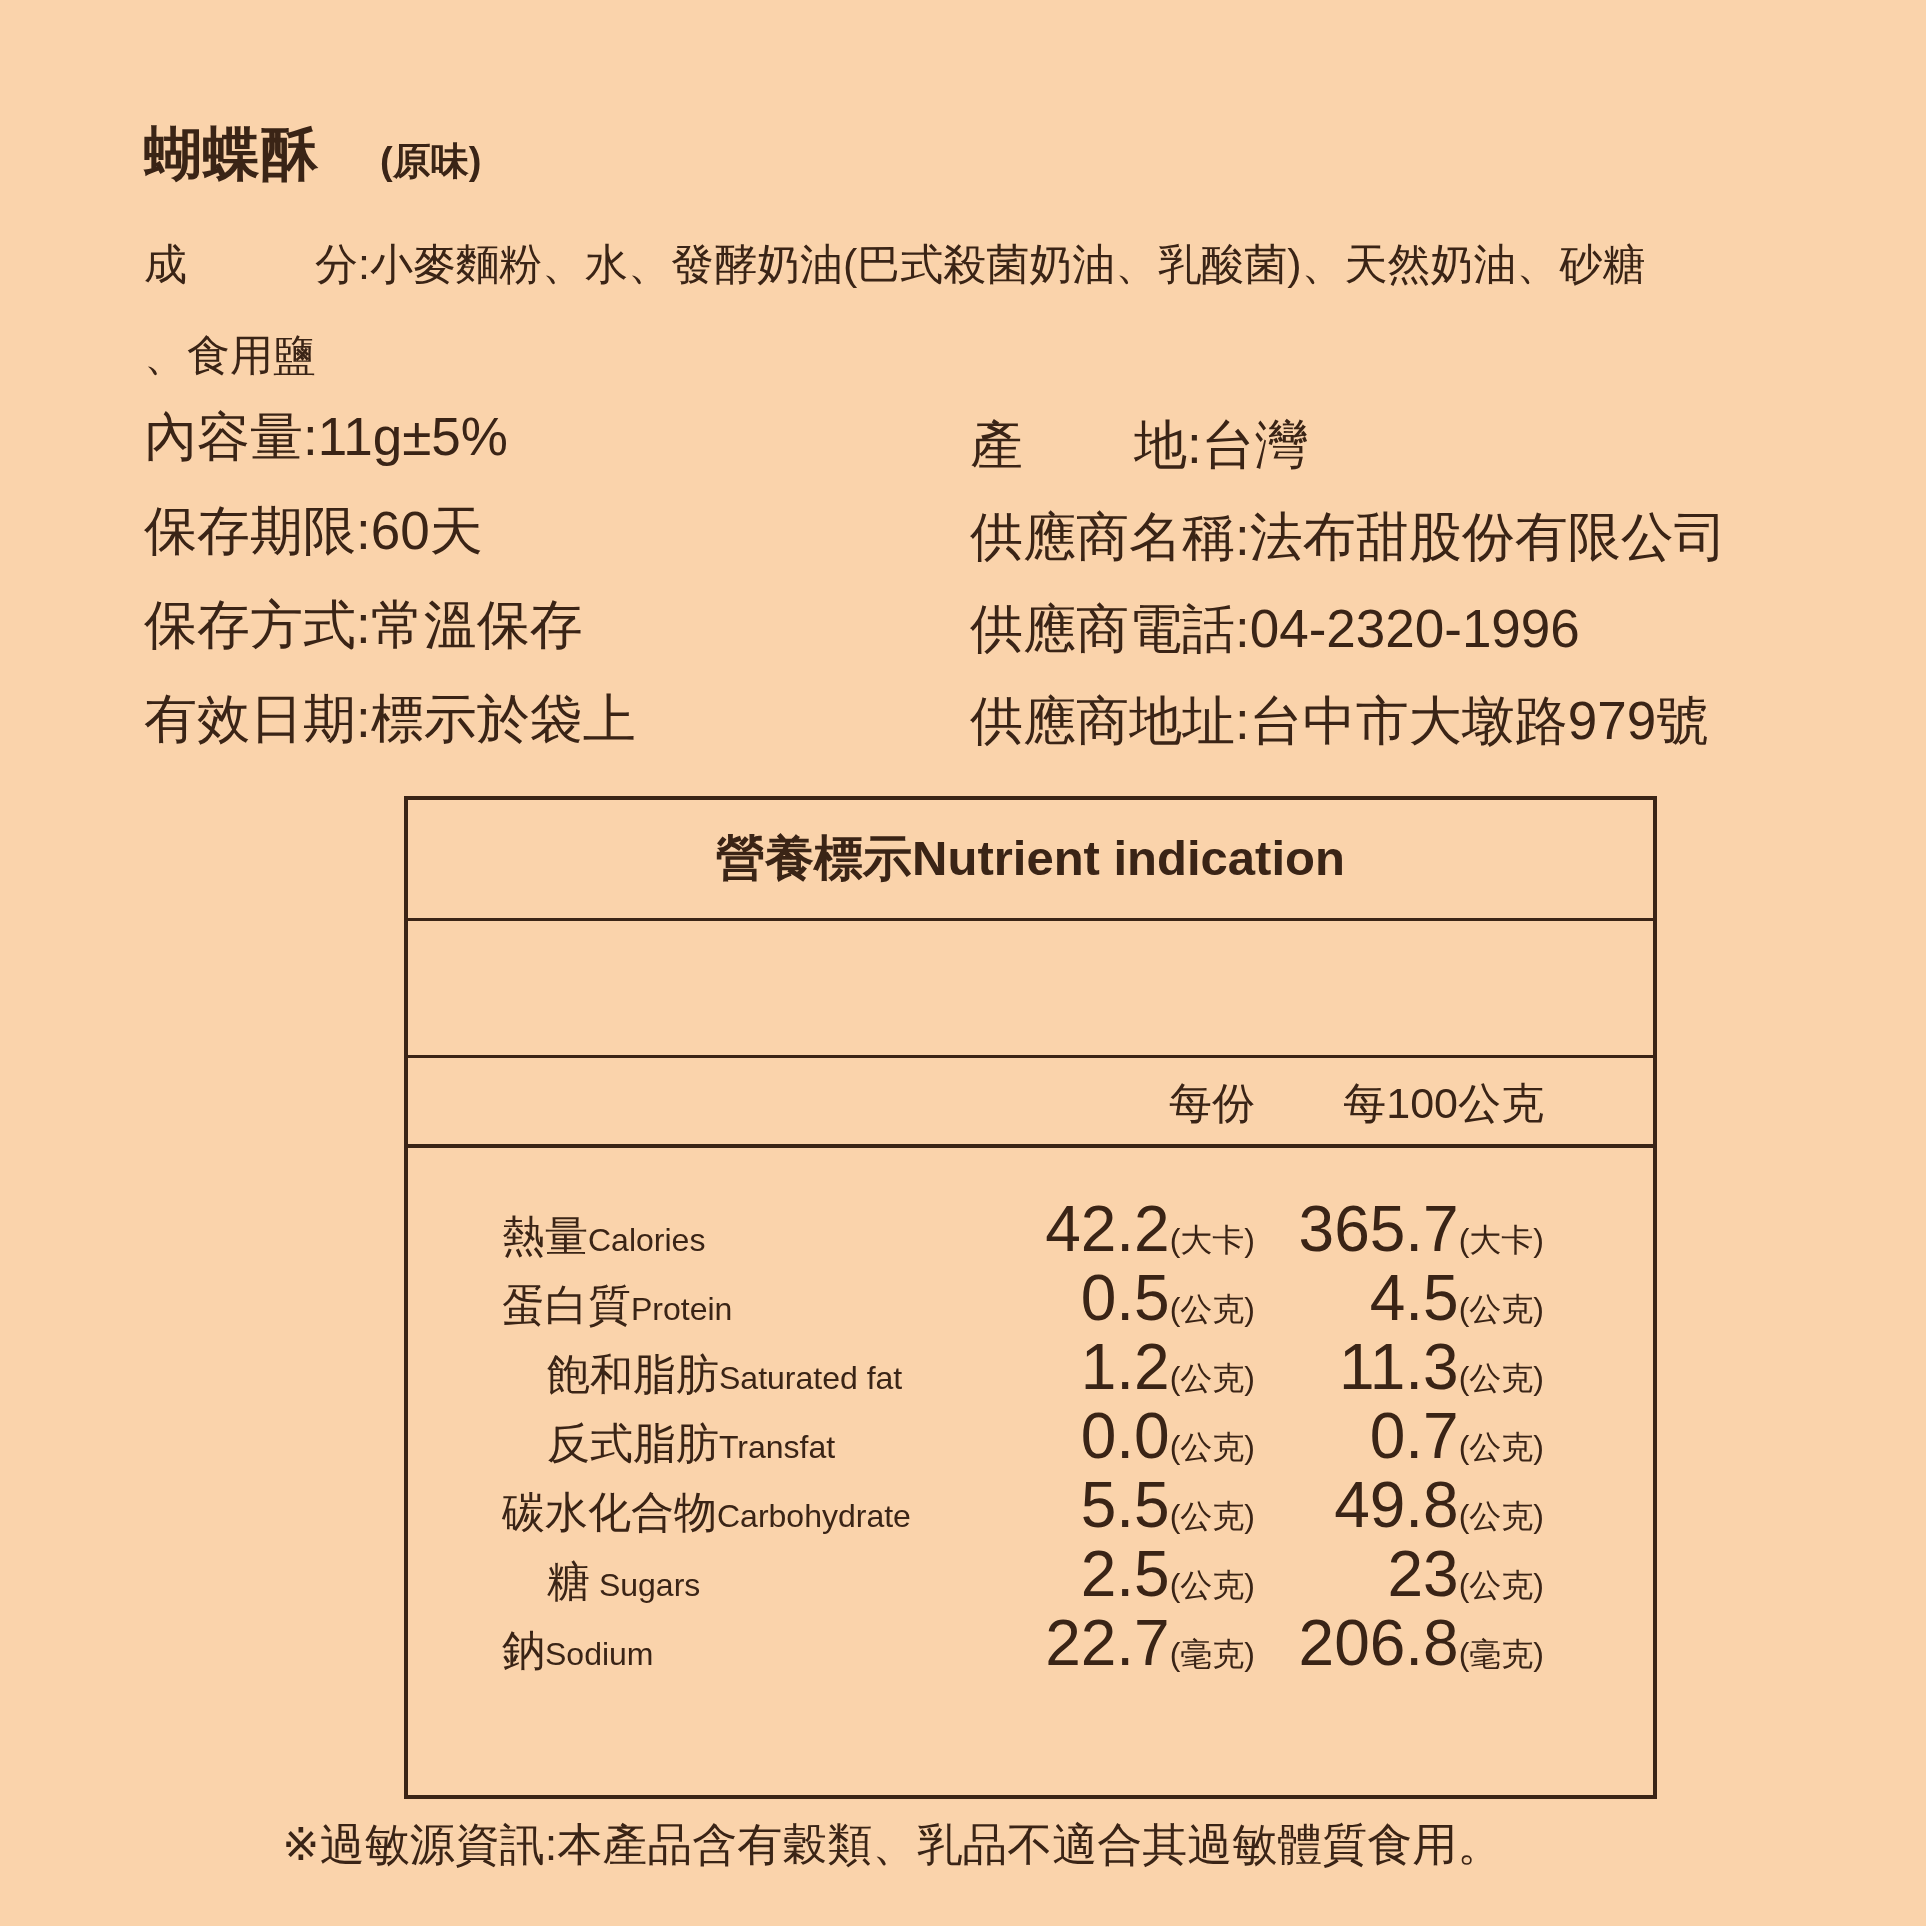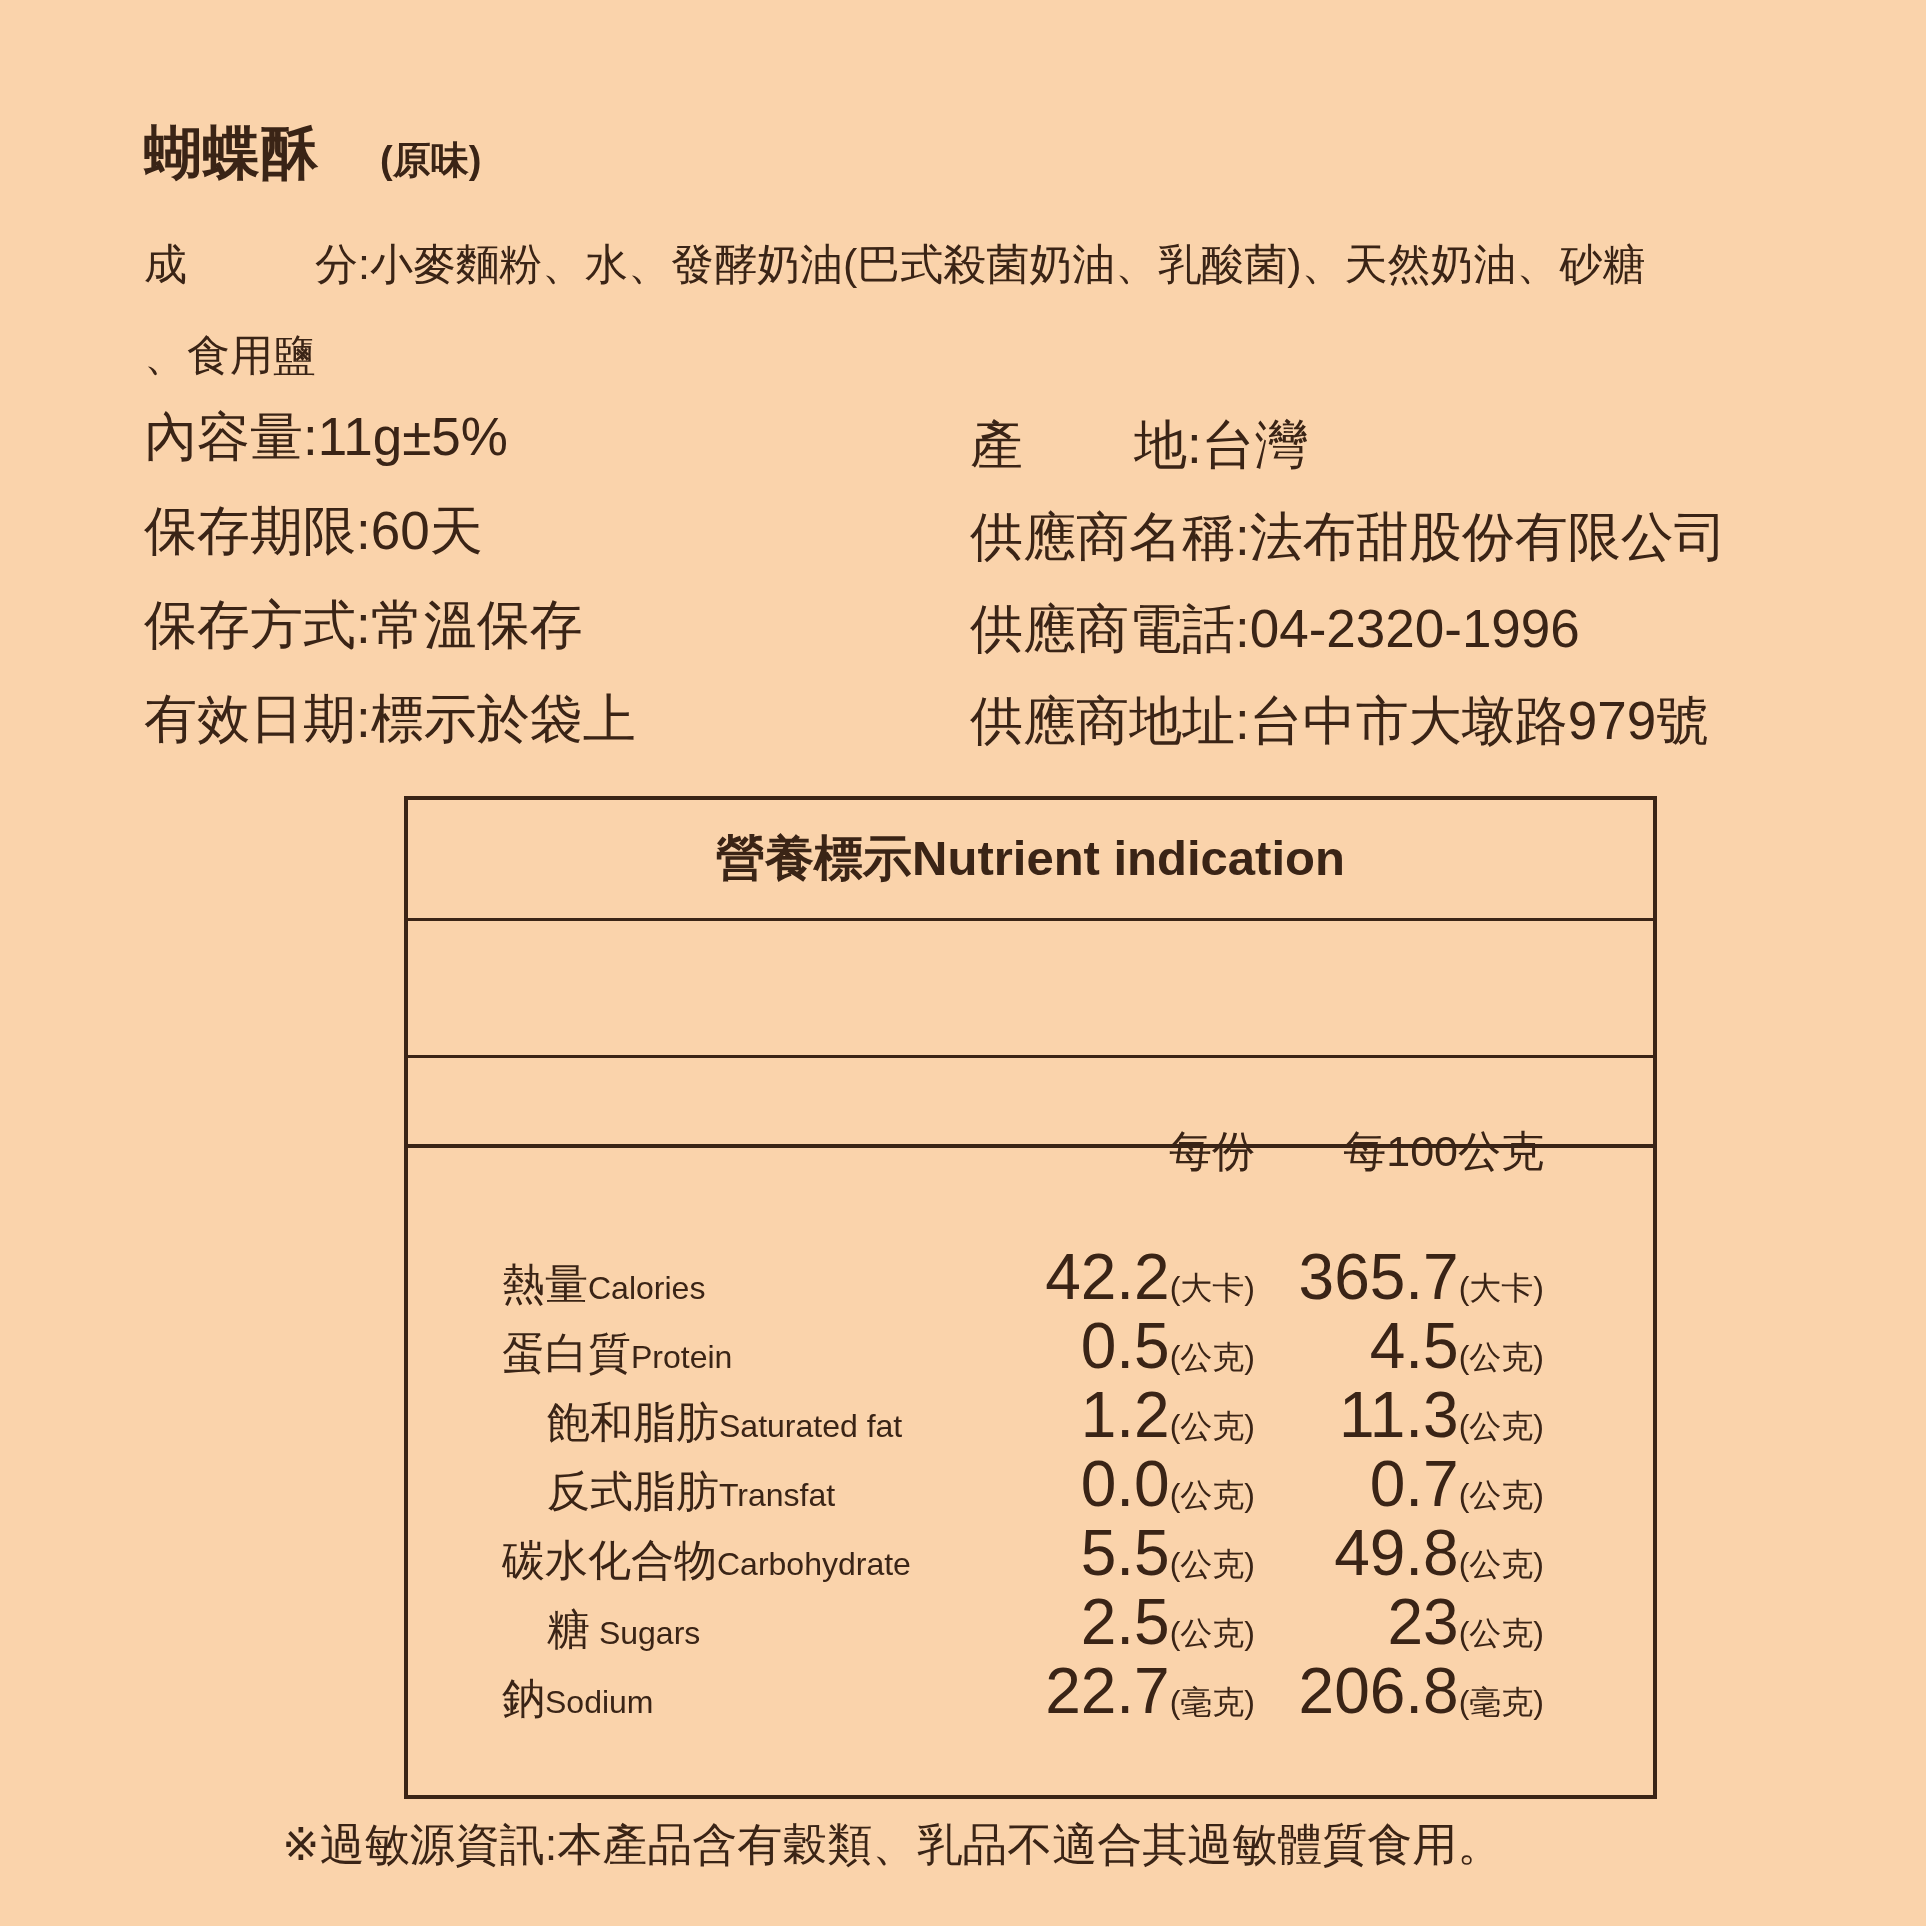--- a/index.html
+++ b/index.html
@@ -4,21 +4,21 @@
 <style>
   html,body{margin:0;padding:0;}
   body{
     width:1926px;height:1926px;position:relative;overflow:hidden;
     background:#FAD3AB;color:#3A2416;
     font-family:"Liberation Sans","DejaVu Sans",sans-serif;
   }
   .abs{position:absolute;}
   
   #product-title-line{left:144px;top:114px;line-height:79px;white-space:nowrap;}
-  #product-title{font-size:58px;font-weight:bold;font-family:Liberation Serif, serif;}
+  #product-title{font-size:58px;font-weight:bold;}
   #flavor{font-size:38px;font-weight:bold;margin-left:62px;}
   
   #ingredients{left:144px;top:219px;font-size:43px;line-height:91px;white-space:nowrap;}
   .jlabel{display:inline-flex;justify-content:space-between;vertical-align:baseline;}
   .jl-ing{width:214px;}
   .jl-origin{width:217px;}
   
   .info-line{height:94px;line-height:94px;font-size:53px;white-space:nowrap;}
   #info-left{left:144px;top:390px;}
   #info-right{left:970px;top:399px;}
@@ -35,21 +35,21 @@
     padding-left:94px;display:flex;flex-direction:column;justify-content:center;
     font-size:43px;}
   #nt-serving .sline{line-height:65px;}
   .nt-row{height:69px;line-height:69px;padding-left:94px;padding-right:108px;
     white-space:nowrap;box-sizing:border-box;}
   .nt-label{display:inline-block;width:508px;font-size:43px;text-align:left;
     vertical-align:baseline;}
   .nt-label.indent{text-indent:45px;}
   .nt-en{font-size:32px;}
   .nt-val{display:inline-block;text-align:right;vertical-align:baseline;}
-  .nt-val.c1{width:245px;margin-top:48px;}
+  .nt-val.c1{width:245px;}
   .nt-val.c2{width:289px;}
   .nt-num{font-size:64px;}
   .nt-unit{font-size:32px;}
   #nt-header{height:90px;line-height:90px;border-bottom:4.3px solid #3A2416;
     font-size:43px;}
   #nt-header .nt-val{font-size:43px;}
   #nt-body{padding-top:47px;}
   
   #allergy{left:282px;top:1816px;font-size:45px;line-height:58px;white-space:nowrap;}
 </style>

